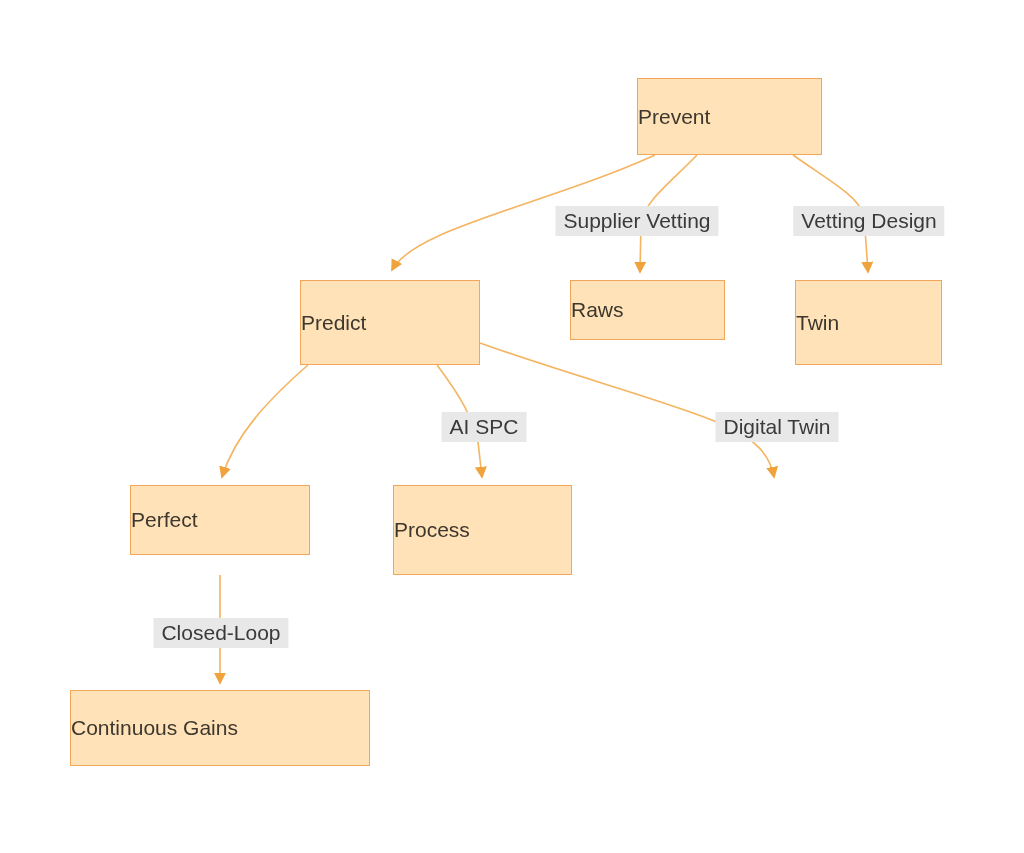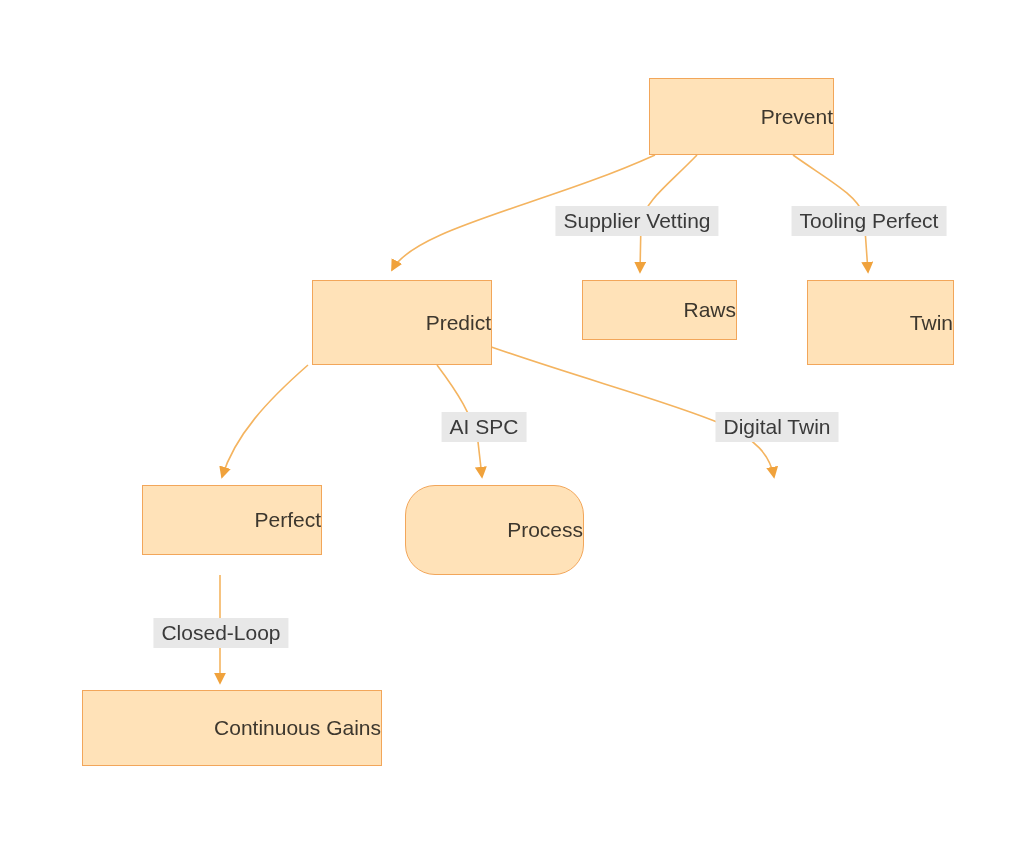--- a/index.html
+++ b/index.html
@@ -19,42 +19,41 @@
     background:var(--canvas-bg);
     font-family:"Liberation Sans", sans-serif;
     overflow:hidden;
   }
   #edges{position:absolute;left:0;top:0;width:1024px;height:853px;}
   .node{
     position:absolute;
     background:var(--node-fill);
     border:1.5px solid var(--node-border);
     color:var(--node-text);
-    display:flex;align-items:center;justify-content:flex-end;
+    display:flex;align-items:center;justify-content:flex-start;
     font-size:21px;
     box-sizing:border-box;
     text-align:center;
-    margin-left:12px;
   }
   .edge-label{
     position:absolute;
     transform:translate(-50%,-50%);
     background:var(--label-bg);
     color:var(--label-text);
     font-size:21px;
     padding:3px 8px;
     white-space:nowrap;
   }
   
   .n-prevent{left:637px;top:78px;width:185px;height:77px;}
   .n-predict{left:300px;top:280px;width:180px;height:85px;}
   .n-raws{left:570px;top:280px;width:155px;height:60px;}
   .n-dies{left:795px;top:280px;width:147px;height:85px;}
   .n-perfect{left:130px;top:485px;width:180px;height:70px;}
-  .n-process{left:393px;top:485px;width:179px;height:90px;border-radius:30px;}
+  .n-process{left:393px;top:485px;width:179px;height:90px;}
   .n-performance{left:653px;top:485px;width:244px;height:90px;}
   .n-gains{left:70px;top:690px;width:300px;height:76px;}
   
   .l-supplier{left:637px;top:221px;}
   .l-tooling{left:869px;top:221px;}
   .l-aispc{left:484px;top:427px;}
   .l-twin{left:777px;top:427px;}
   .l-closed{left:221px;top:633px;}
 </style>
 </head>
@@ -95,18 +94,18 @@
     <span>Perfect</span>
   </div>
   <div class="node n-process">
     <span>Process</span>
   </div>
   <div class="node n-gains">
     <span>Continuous Gains</span>
   </div>
 
   <div class="edge-label l-supplier">Supplier Vetting</div>
-  <div class="edge-label l-tooling">Tooling Perfect</div>
+  <div class="edge-label l-tooling">Vetting Design</div>
   <div class="edge-label l-aispc">AI SPC</div>
   <div class="edge-label l-twin">Digital Twin</div>
   <div class="edge-label l-closed">Closed-Loop</div>
 
 </div>
 
 </body></html>

